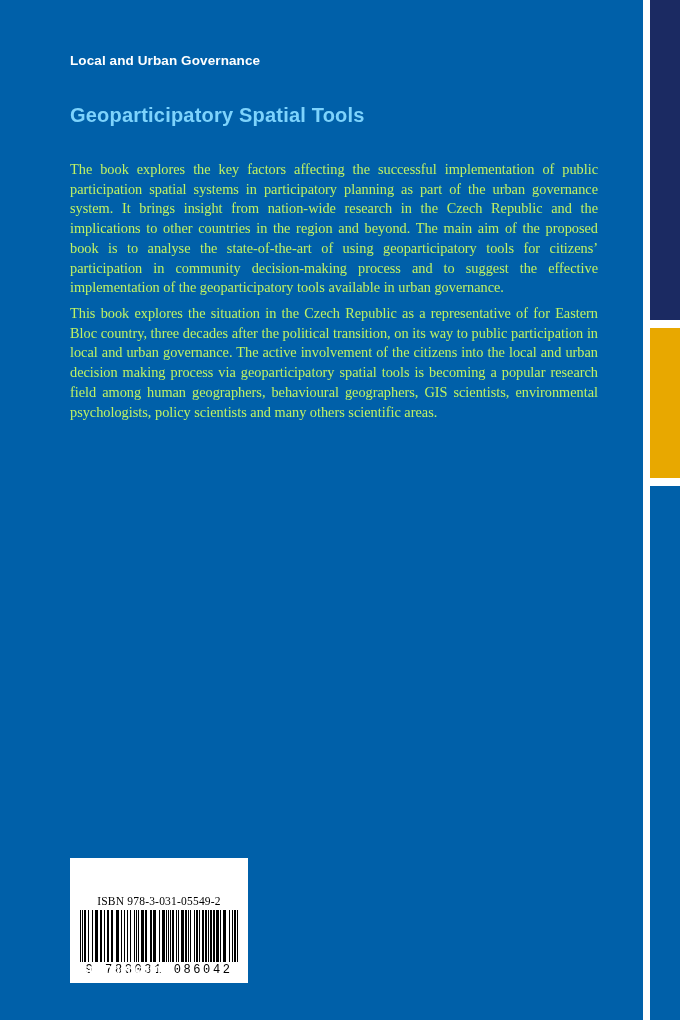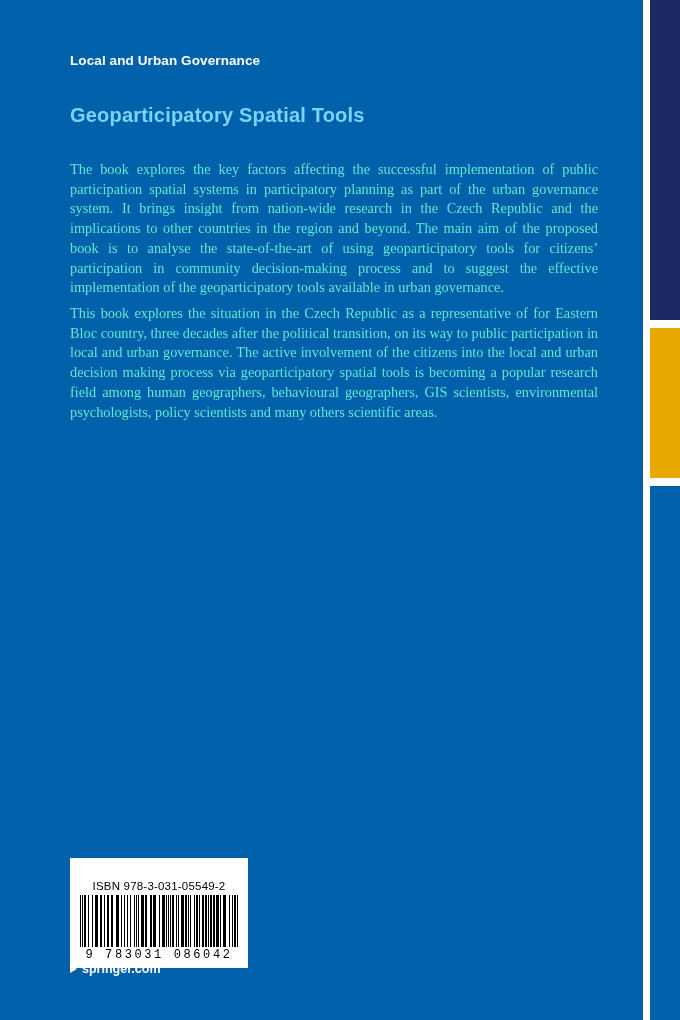--- a/index.html
+++ b/index.html
@@ -110,21 +110,21 @@
     color: #7dd3fc;
     font-family: "Liberation Sans", sans-serif;
     font-weight: bold;
     font-size: 20px;
     letter-spacing: 0.2px;
   }
   .blurb {
     position: absolute;
     left: 0;
     width: 528px;
-    color: #5eead4;
+    color: #bef264;
     font-family: "Liberation Serif", serif;
     font-size: 14.3px;
     line-height: 19.7px;
     text-align: justify;
   }
   .blurb-1 { top: 138px; }
   .blurb-2 { top: 282px; }
   
   .barcode-area {
     position: absolute;
@@ -133,26 +133,27 @@
     width: 180px;
   }
   .barcode-box {
     width: 178px;
     background: #ffffff;
     border: 1px solid #ffffff;
     padding: 0;
     box-sizing: border-box;
   }
   .isbn-text {
-    font-family: Liberation Sans, sans-serif;
+    font-family: Liberation Serif, serif;
     font-size: 11.5px;
     color: #000000;
     text-align: center;
-    padding: 21px 0 3px 0;
+    padding: 4px 0 3px 0;
     letter-spacing: 0.2px;
+    margin-top: 32px;
   }
   .bars {
     height: 52px;
     margin: 0 9px;
     display: flex;
     align-items: stretch;
   }
   .bars span {
     display: block;
     background: #000;

